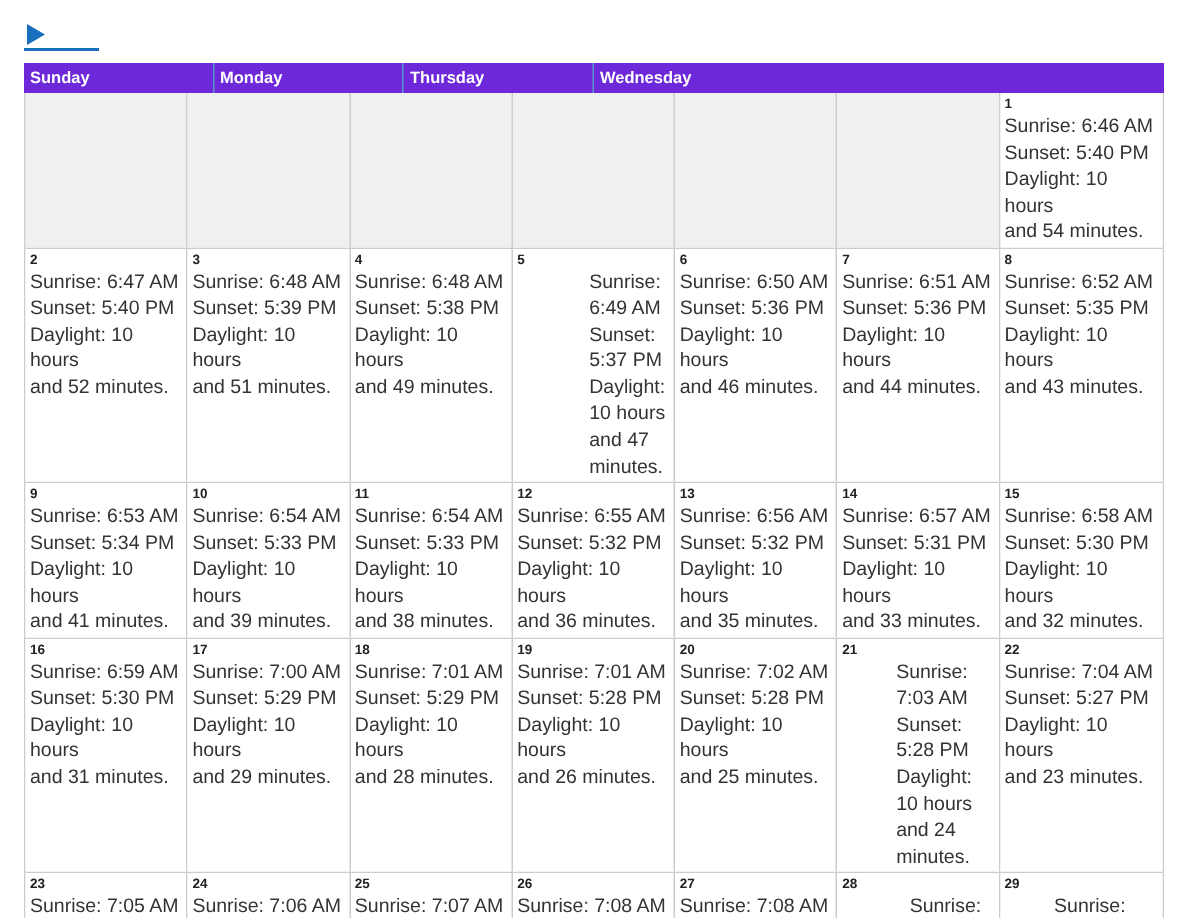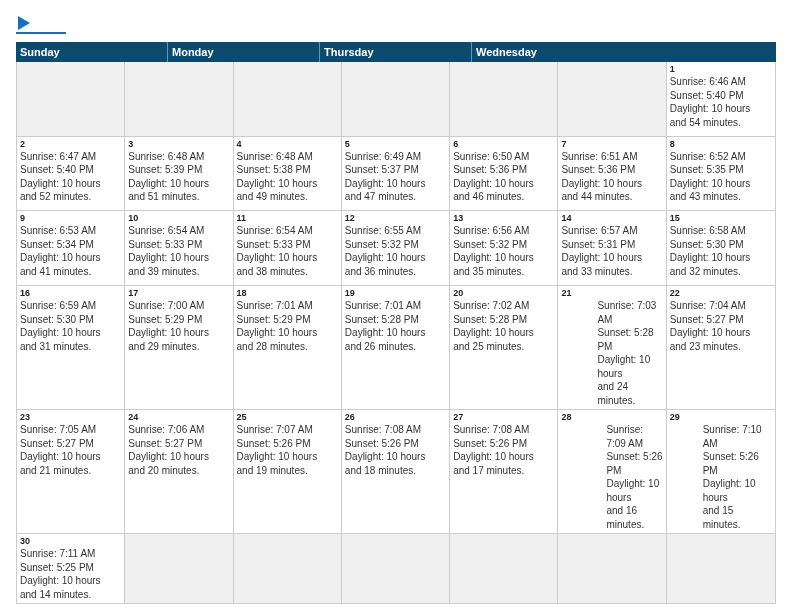--- a/index.html
+++ b/index.html
@@ -66,22 +66,22 @@
       color: #333;
       margin-top: 2px;
     }
     .calendar {
       flex: 1;
       display: flex;
       flex-direction: column;
     }
     .cal-header {
       display: grid;
-      grid-template-columns: repeat(5, 1fr);
-      background: #0c4a6e;
+      grid-template-columns: repeat(6, 1fr);
+      background: #6d28d9;
     }
     .cal-header-cell {
       color: #fff;
       font-size: 11px;
       font-weight: bold;
       padding: 4px 4px;
       text-align: left;
       border-right: 1px solid #5a96c8;
     }
     .cal-header-cell:last-child { border-right: none; }
@@ -112,21 +112,21 @@
     .cal-cell:last-child { border-right: none; }
     .cal-cell.empty { background: #f0f0f0; }
     .day-num {
       font-size: 9px;
       font-weight: bold;
       color: #222;
       display: block;
       margin-bottom: 1px;
     }
     .cell-text {
-      font-size: 10px;
+      font-size: 13px;
       line-height: 1.35;
       color: #333;
     }
     .last-row {
       flex: 0 0 auto;
     }
   </style>
 </head>
 <body>
 
@@ -187,21 +187,21 @@
           </div>
           <div class="cal-cell">
             <span class="day-num">4</span>
             <div class="cell-text" style="white-space: pre-line;">Sunrise: 6:48 AM
 Sunset: 5:38 PM
 Daylight: 10 hours
 and 49 minutes.</div>
           </div>
           <div class="cal-cell">
             <span class="day-num">5</span>
-            <div class="cell-text" style="white-space: pre-line;">Sunrise: 6:49 AM
+            <div class="cell-text" style="white-space: pre-line; margin-left: 48px;">Sunrise: 6:49 AM
 Sunset: 5:37 PM
 Daylight: 10 hours
 and 47 minutes.</div>
           </div>
           <div class="cal-cell">
             <span class="day-num">6</span>
             <div class="cell-text" style="white-space: pre-line;">Sunrise: 6:50 AM
 Sunset: 5:36 PM
 Daylight: 10 hours
 and 46 minutes.</div>

